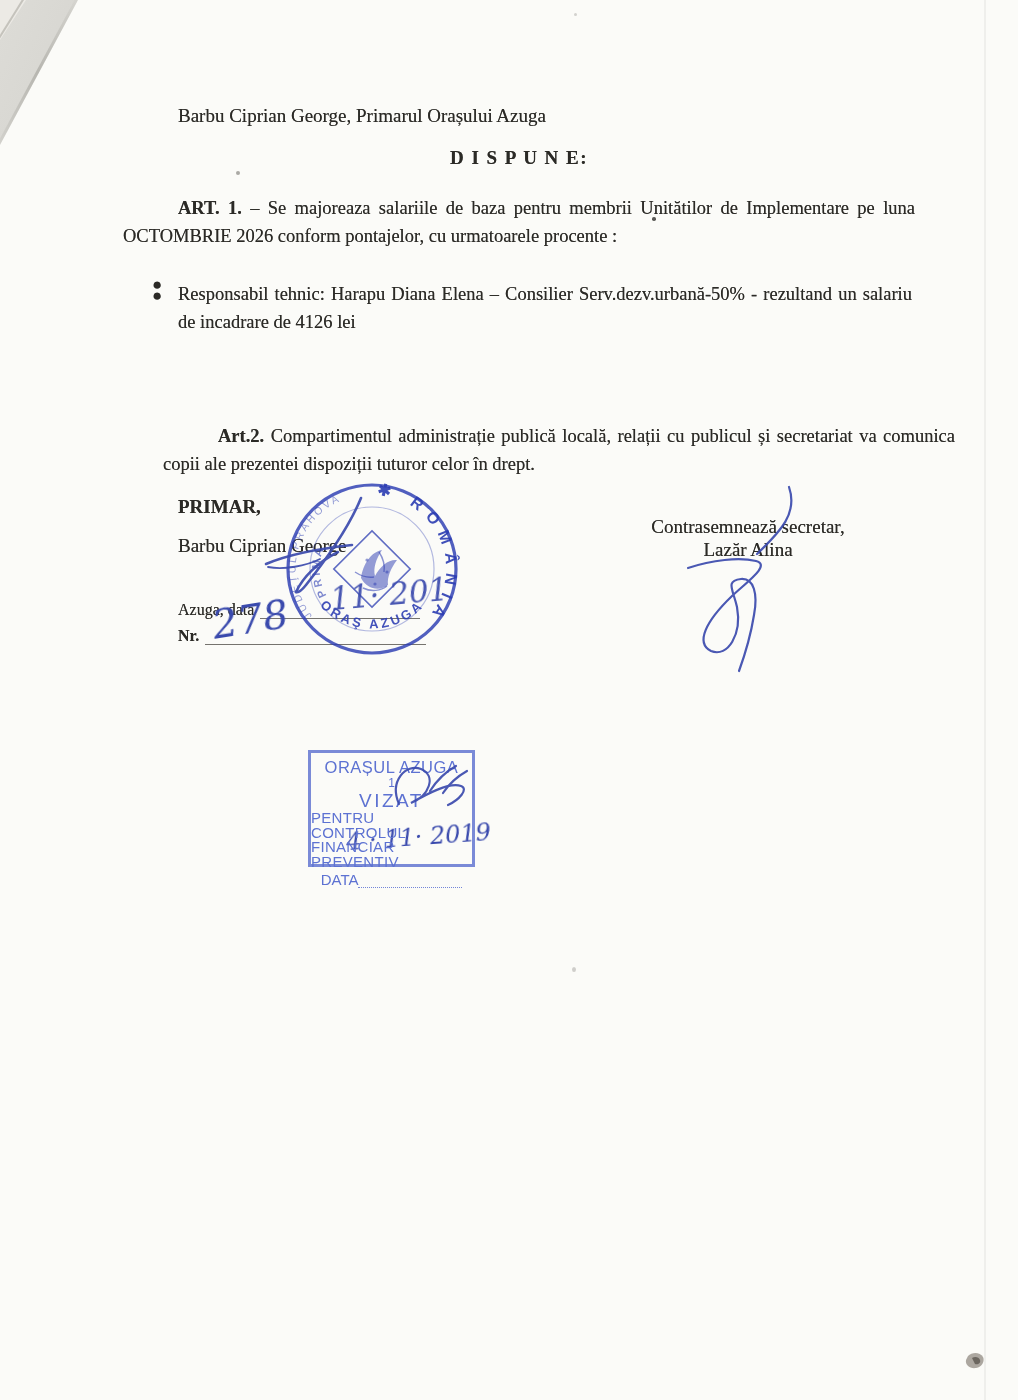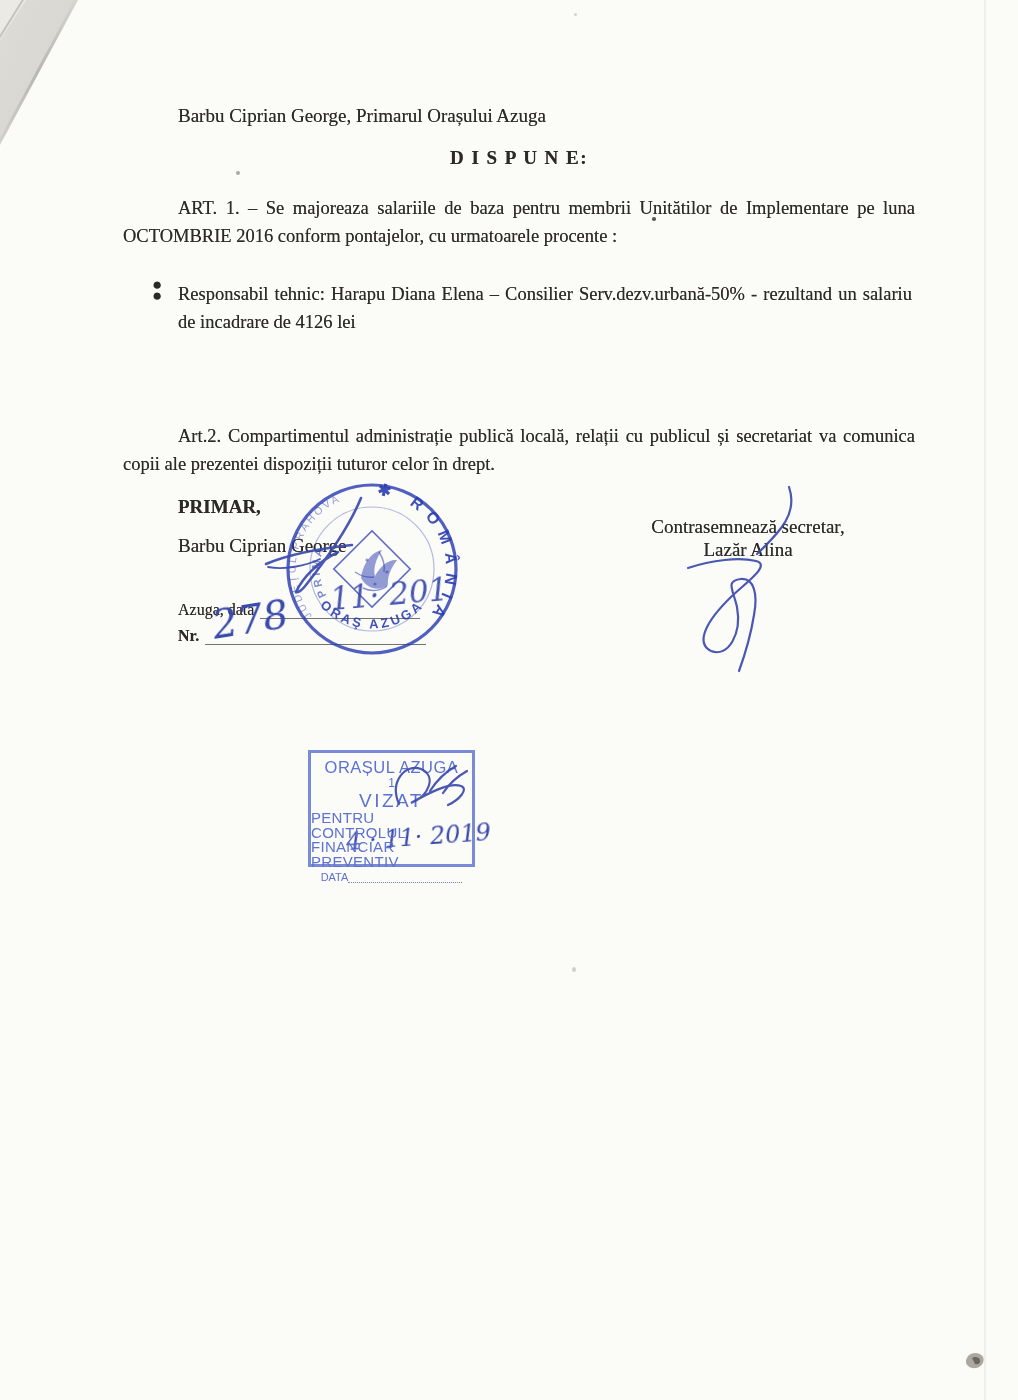--- a/index.html
+++ b/index.html
@@ -19,22 +19,22 @@
   .fold-corner-edge{top:0;left:24px;width:46px;height:1.5px;transform-origin:0 0;
         transform:rotate(122deg);background:rgba(158,156,148,.5);}
   .scan-edge{top:0;right:32px;width:2px;height:1400px;background:rgba(190,190,184,.18);}
   .speck{border-radius:50%;background:rgba(90,88,82,.5);}
   
   .intro{left:178px;top:105px;font-size:19px;}
   .heading{left:123px;top:147px;width:792px;text-align:center;font-weight:bold;
            font-size:19px;letter-spacing:1.5px;}
   .para{left:123px;top:195px;width:792px;text-align:justify;text-indent:55px;
         font-size:18.5px;line-height:27.5px;}
-  .para b{font-weight:normal;}
-  .art2{top:423px;}
+  .para b{font-weight:bold;}
+  .art2{top:423px;margin-left:40px;}
   .bullets{left:178px;top:270px;width:734px;list-style:none;margin:0;padding:0;}
   .bullets li{position:relative;text-align:justify;font-size:18.5px;line-height:27.5px;
               margin-bottom:11px;}
   .bullets li .dot{position:absolute;left:-26px;top:1px;font-size:17px;color:#2b2a26;}
   .primar{left:178px;top:496px;font-size:19px;line-height:22px;font-family:Liberation Serif, serif;}
   .primar .t{font-weight:bold;display:block;}
   .primar .n{display:block;margin-top:17px;}
   .contra{left:628px;top:515px;width:240px;text-align:center;font-size:19px;line-height:23px;}
   .contra span{display:block;}
   .footline{left:178px;top:601px;font-size:16px;white-space:nowrap;}
@@ -52,21 +52,21 @@
   
   .round-stamp{left:283px;top:480px;filter:blur(.3px);}
   
   .visa{left:308px;top:750px;width:161px;height:106px;border:3px solid rgba(86,106,205,.78);
         font-family:"Liberation Sans",sans-serif;color:#5d72d2;filter:blur(.25px);
         display:flex;flex-direction:column;align-items:center;padding-top:5px;}
   .visa .l1{font-size:16.5px;letter-spacing:.5px;}
   .visa .l2{font-size:12px;line-height:13px;}
   .visa .l3{font-size:19px;letter-spacing:2.5px;line-height:21px;}
   .visa .l4,.visa .l5{font-size:15px;letter-spacing:.3px;line-height:14.5px;}
-  .visa .drow{display:flex;align-items:flex-end;width:88%;font-size:11px;margin-top:2px;}
+  .visa .drow{display:flex;align-items:flex-end;width:88%;font-size:15px;margin-top:2px;}
   .visa .dots{flex:1;border-bottom:1.6px dotted #7385d8;height:11px;}
   .ink-layer{left:0;top:0;pointer-events:none;}
 </style>
 </head>
 <body>
 
 <div class="page">
 
   <div class="abs fold"></div>
   <div class="abs fold-edge"></div>
@@ -75,21 +75,21 @@
   <div class="abs scan-edge"></div>
   <div class="abs speck" style="left:236px;top:171px;width:4px;height:4px;"></div>
   <div class="abs speck" style="left:574px;top:13px;width:3px;height:3px;opacity:.5;"></div>
   <div class="abs speck" style="left:572px;top:967px;width:4px;height:5px;opacity:.55;"></div>
   <div class="abs speck" style="left:652px;top:217px;width:3.5px;height:3.5px;background:rgba(50,49,45,.8);"></div>
 
   <div class="abs heading scan">D I S P U N E:</div>
   <div class="abs intro scan">Barbu Ciprian George, Primarul Orașului Azuga</div>
 
   <div class="abs para scan">
-    <b>ART. 1.</b><span> – Se majoreaza salariile de baza  pentru membrii Unitătilor de Implementare pe luna OCTOMBRIE 2016 conform pontajelor, cu urmatoarele procente :</span>
+    <b>ART. 1.</b><span> – Se majoreaza salariile de baza  pentru membrii Unitătilor de Implementare pe luna OCTOMBRIE 2026 conform pontajelor, cu urmatoarele procente :</span>
   </div>
 
   <ul class="abs bullets">
     <li>
       <span class="dot">●</span>
     </li>
     <li>
       <span class="dot">●</span>
       <span class="scan">Responsabil tehnic: Harapu Diana Elena – Consilier Serv.dezv.urbană-50% - rezultand un salariu de incadrare de 4126 lei</span>
     </li>

